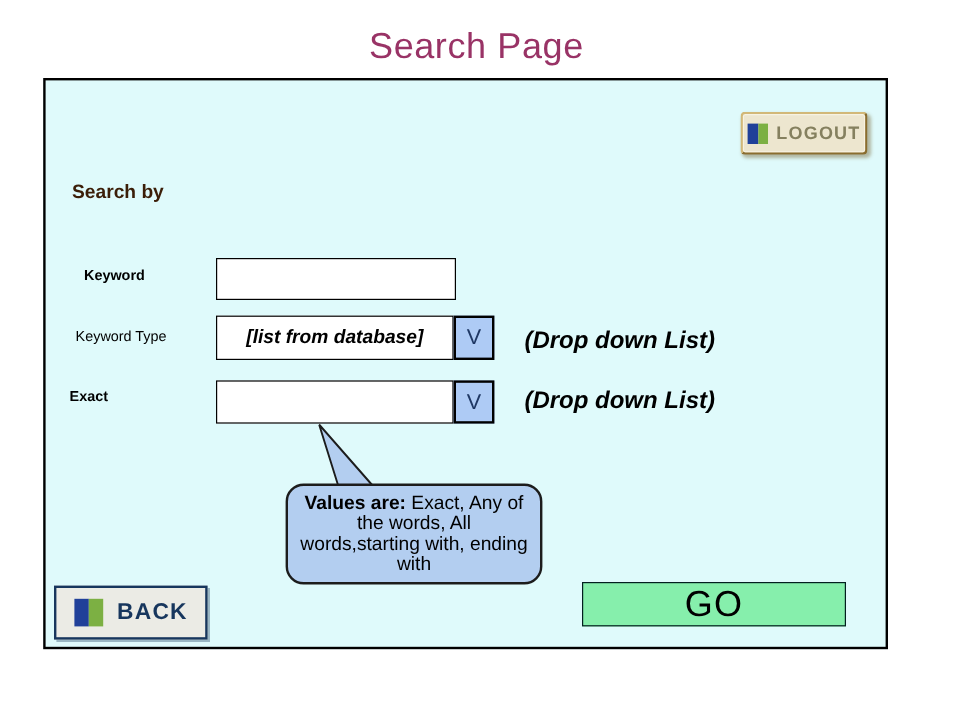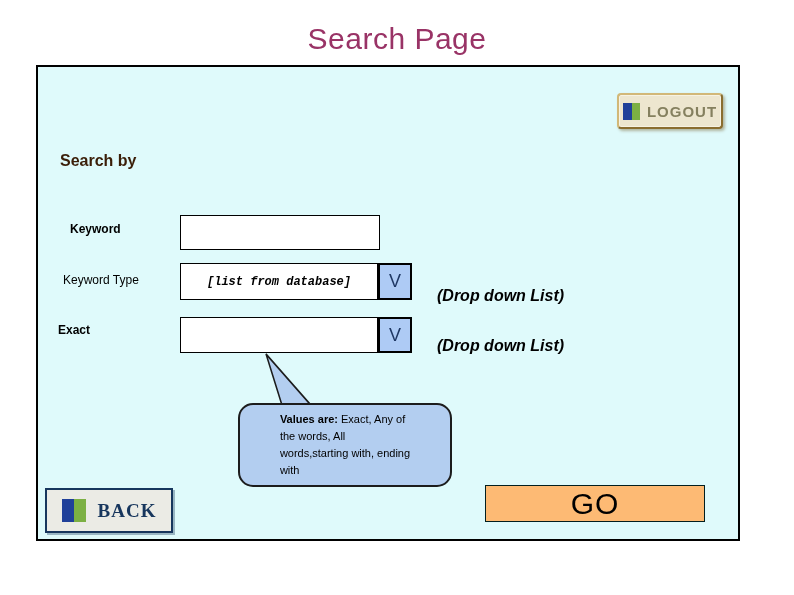--- a/index.html
+++ b/index.html
@@ -90,39 +90,37 @@
     cursor: pointer;
   }
   .dd-searchtype { left: 142px; top: 196px; width: 232px; height: 37px; }
   .dd-match      { left: 142px; top: 250px; width: 232px; height: 36px; }
 
   .dd-valuebox {
     width: 198px; height: 100%;
     background: #ffffff;
     border: 1.5px solid #000000;
     display: flex; align-items: center; justify-content: center;
-    font-size: 12px; font-weight: bold; font-style: italic;
-    color: #000000;
-    font-family: Liberation Mono, monospace;
+    font-size: 16px; font-weight: bold; font-style: italic;
+    color: #000000;
   }
   .dd-arrowbtn {
     width: 34px; height: 100%;
     margin-left: 0px;
     background: #aecbf5;
     border: 2px solid #000000;
     display: flex; align-items: center; justify-content: center;
     font-size: 18px;
     color: #1f3864;
   }
 
   .dd-annotation {
     position: absolute;
-    font-size: 16px; font-style: italic; font-weight: bold;
-    color: #000000;
-    margin-top: 14px;
+    font-size: 20px; font-style: italic; font-weight: bold;
+    color: #000000;
   }
   .anno-searchtype { left: 399px; top: 206px; }
   .anno-match      { left: 399px; top: 256px; }
 
   
   .callout-pointer {
     position: absolute;
     left: 182px; top: 263px;
     width: 160px; height: 110px;
     z-index: 1;
@@ -132,54 +130,53 @@
     left: 200px; top: 336px;
     width: 214px; height: 84px;
     background: #b3cef0;
     border: 2px solid #1c1c1c;
     border-radius: 15px;
     z-index: 2;
     display: flex; align-items: center; justify-content: center;
     padding: 4px 6px;
   }
   .callout-text {
-    font-size: 11px; line-height: 17px;
-    color: #000000;
-    text-align: left;
+    font-size: 16px; line-height: 17px;
+    color: #000000;
+    text-align: center;
     white-space: pre-line;
   }
   .callout-text .bold { font-weight: bold; white-space: normal; }
 
   
   .back-btn {
     position: absolute;
     left: 7px; top: 421px;
     width: 128px; height: 45px;
     background: #ebebe5;
     border: 2px solid #17365d;
     box-shadow: 2px 2px 0 rgba(23,54,93,0.35);
     display: flex; align-items: center; justify-content: center;
     gap: 12px;
     cursor: pointer;
-    font-family: Liberation Serif, serif;
   }
   .back-icon { width: 24px; height: 23px; }
   .back-icon .bar-navy { width: 12px; }
   .back-icon .bar-green { width: 12px; }
   .back-label {
     font-size: 19px; font-weight: bold;
     color: #17365d; letter-spacing: 1px;
   }
 
   
   .go-btn {
     position: absolute;
     left: 447px; top: 418px;
     width: 220px; height: 37px;
-    background: #fdba74;
+    background: #86efac;
     border: 1.5px solid #021f1f;
     display: flex; align-items: center; justify-content: center;
     cursor: pointer;
   }
   .go-label {
     font-size: 30px;
     color: #000000;
     letter-spacing: 1px;
   }
 </style>

